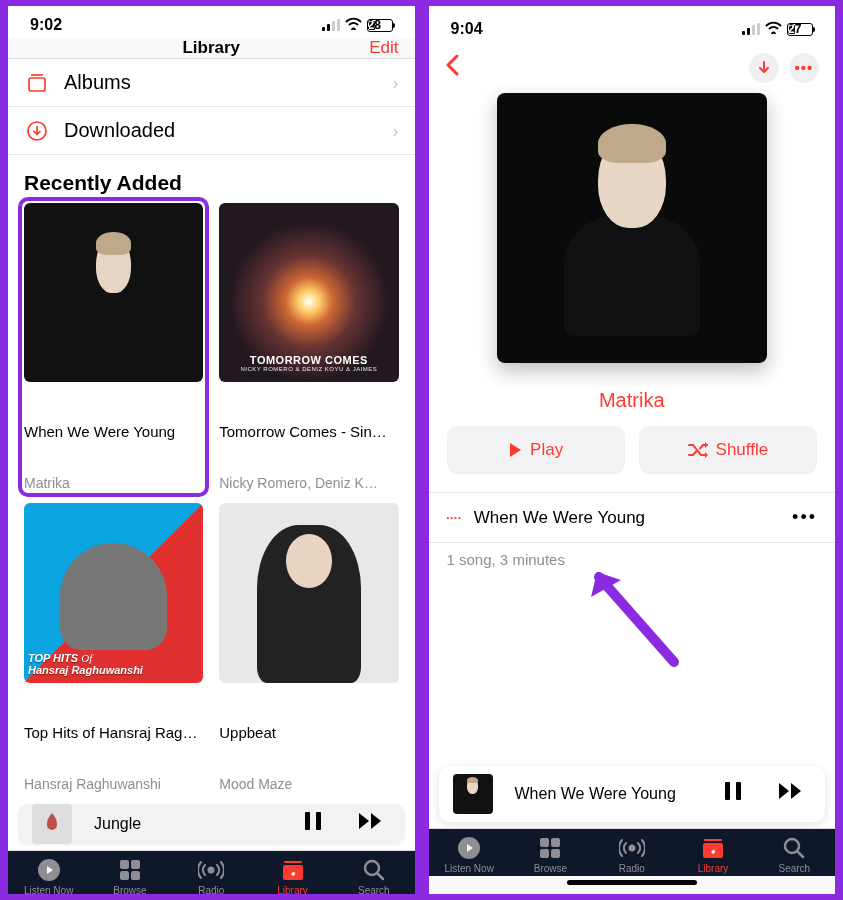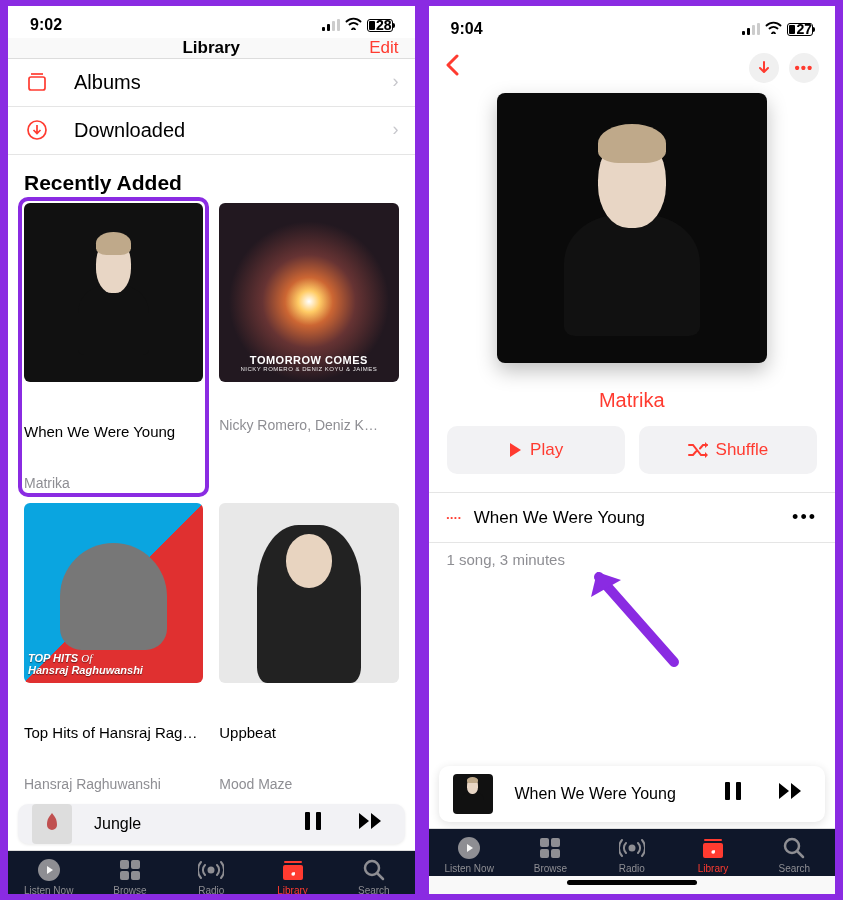--- a/index.html
+++ b/index.html
@@ -4,28 +4,28 @@
 <style>
   * { box-sizing: border-box; margin: 0; padding: 0; font-family: -apple-system, "Helvetica Neue", Arial, sans-serif; }
   body { background: #8a2be2; display: flex; gap: 6px; padding: 4px; width: 843px; height: 900px; }
   .phone { background: #fff; border-radius: 4px; flex: 1; display: flex; flex-direction: column; overflow: hidden; border: 4px solid #8a2be2; border-top-width:2px; border-bottom-width:2px; }
   .status-bar { display: flex; justify-content: space-between; align-items: center; padding: 10px 22px 4px; font-weight: 600; font-size: 16px; height: 40px; }
   .status-right { display: flex; align-items: center; gap: 5px; }
   .signal { display: flex; align-items: flex-end; gap: 2px; height: 12px; }
   .signal span { width: 3px; background: #000; border-radius: 1px; }
   .signal span.dim { background: #ccc; }
   .wifi { font-size: 14px; }
-  .battery { border: 1.5px solid #000; width: 26px; height: 13px; border-radius: 3px; position: relative; display:flex; align-items:center; justify-content:flex-end; font-size:14px; font-weight:600;}
+  .battery { border: 1.5px solid #000; width: 26px; height: 13px; border-radius: 3px; position: relative; display:flex; align-items:center; justify-content:flex-start; font-size:12px; font-weight:600;}
   .battery::after { content:''; position:absolute; right:-3px; top:3px; width:2px; height:5px; background:#000; border-radius:0 2px 2px 0;}
   .battery .fill { position:absolute; left:1px; top:1px; bottom:1px; background:#000; border-radius:1px;}
   
   .nav-header { display:flex; align-items:center; justify-content:center; position:relative; height:42px; border-bottom:0.5px solid #ddd; background:#f9f9f9;}
   .nav-title { font-weight:600; font-size:17px; }
   .nav-edit { position:absolute; right:16px; color:#ff3b30; font-size:17px;text-align:center;}
-  .list-row { display:flex; align-items:flex-start; padding:12px 16px; border-bottom:0.5px solid #e5e5e5; background:#fff; gap:24px; }
+  .list-row { display:flex; align-items:flex-end; padding:12px 16px; border-bottom:0.5px solid #e5e5e5; background:#fff; gap:14px; }
   .list-row .icon { width:26px; display:flex; justify-content:center; color:#ff3b30;}
   .list-row .label { flex:1; font-size:20px; }
   .chev { color:#c7c7cc; font-size:18px;}
   .section-header { font-weight:700; font-size:21px; padding:16px 16px 8px; }
   .grid { display:grid; grid-template-columns:1fr 1fr; gap:12px 16px; padding:0 16px; }
   .card { display:flex; flex-direction:column;gap:35px; }
   .artwork { width:100%; aspect-ratio:1; border-radius:6px; background:#111; display:flex; align-items:center; justify-content:center; overflow:hidden; position:relative;}
   .card-title { font-size:15px; margin-top:6px; color:#000; white-space:nowrap; overflow:hidden; text-overflow:ellipsis;}
   .card-sub { font-size:14px; color:#8e8e93; white-space:nowrap; overflow:hidden; text-overflow:ellipsis;}
   .highlight { border:4px solid #8a2be2; border-radius:10px; padding:2px; margin:-6px;}
@@ -135,20 +135,21 @@
             <div class="hair"></div>
           </div>
         </div>
       <div class="card-title">When We Were Young</div>
       <div class="card-sub">Matrika</div>
     </div>
     <div class="card">
       <div class="artwork art2">
         <div class="art2-text"><span>TOMORROW COMES</span><span class="art2-sub">NICKY ROMERO &amp; DENIZ KOYU &amp; JAIMES</span></div>
       </div>
+      <div class="card-title">Tomorrow Comes - Sin…</div>
       <div class="card-sub">Nicky Romero, Deniz K…</div>
     </div>
     <div class="card">
       <div class="artwork art3">
         <div class="person"></div>
         <div class="art3-text"><span>TOP HITS</span> <span style="font-family:cursive;font-weight:400">Of</span><br><span>Hansraj Raghuwanshi</span></div>
       </div>
       <div class="card-title">Top Hits of Hansraj Rag…</div>
       <div class="card-sub">Hansraj Raghuwanshi</div>
     </div>

